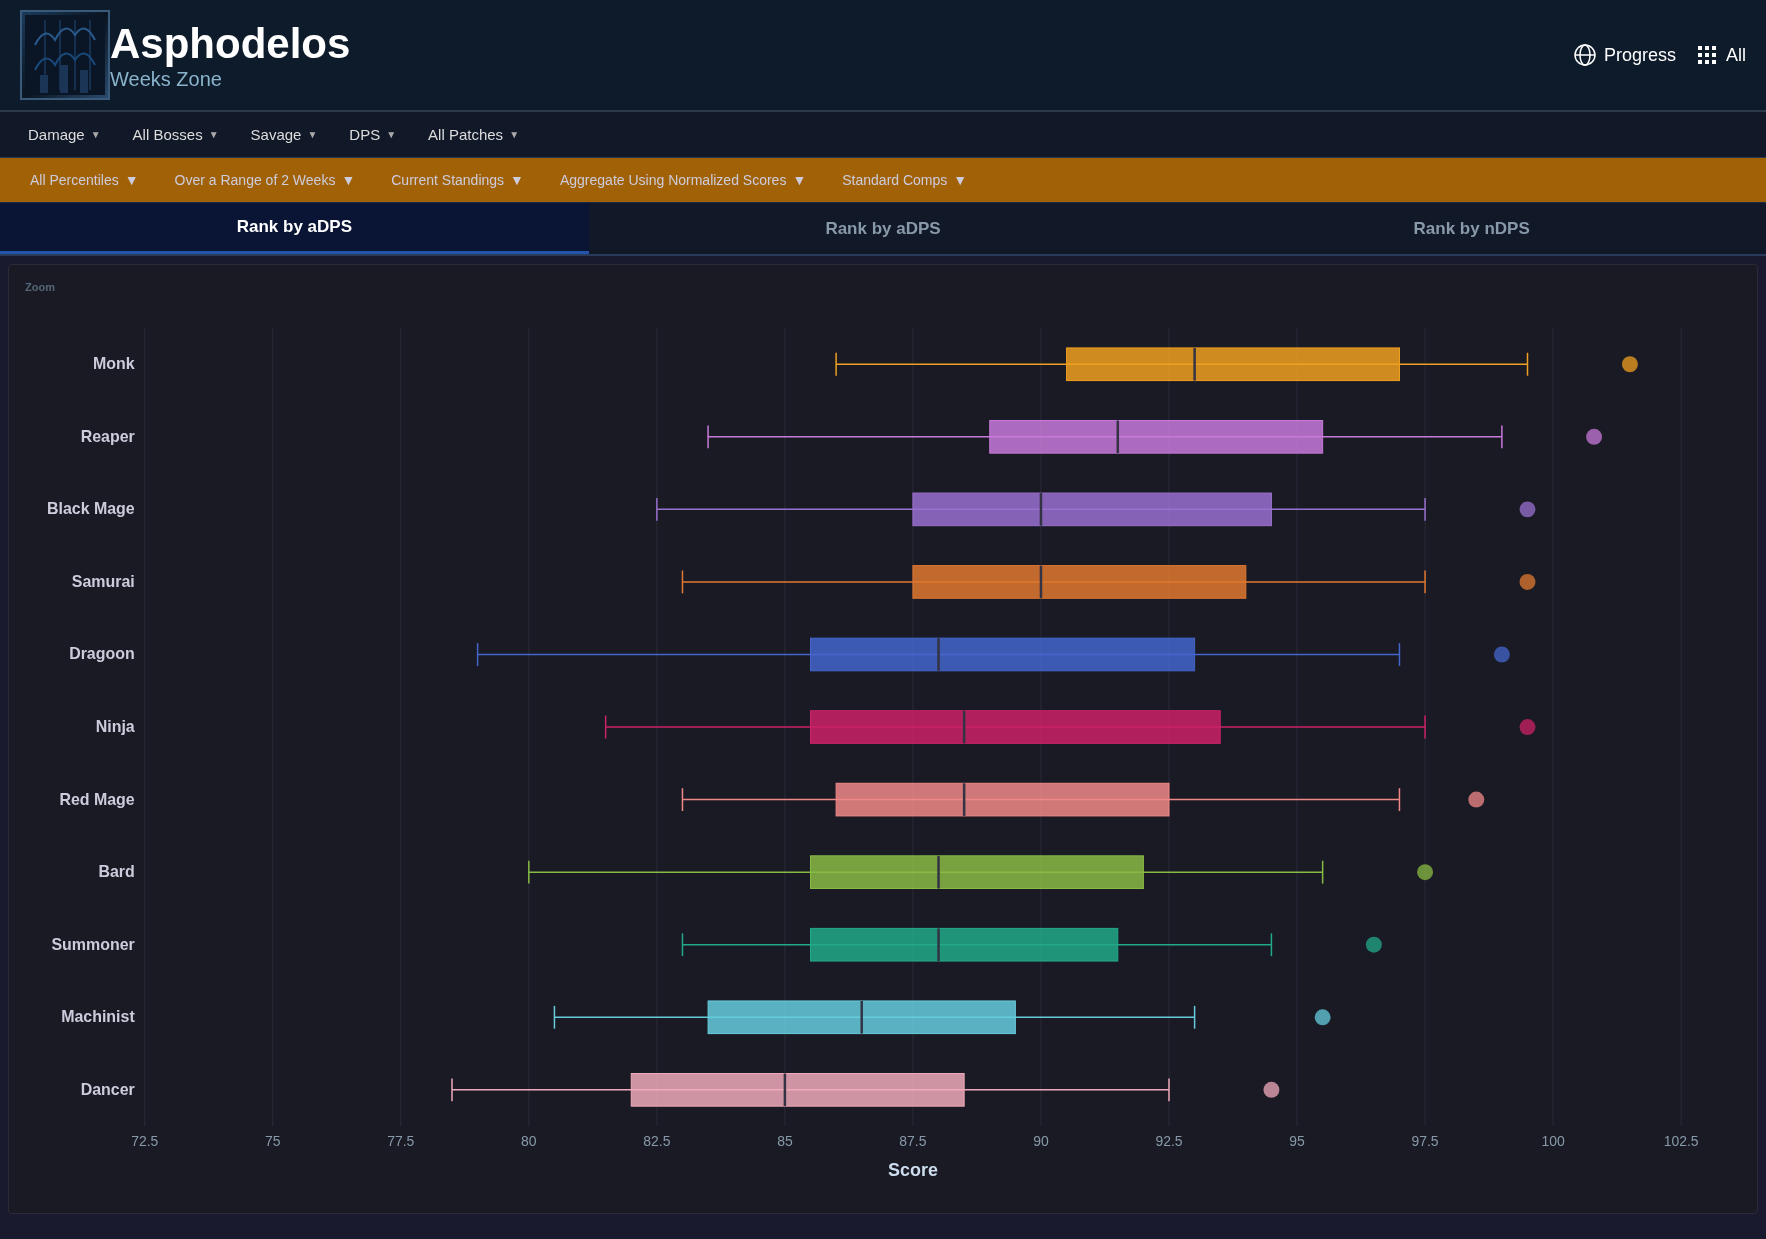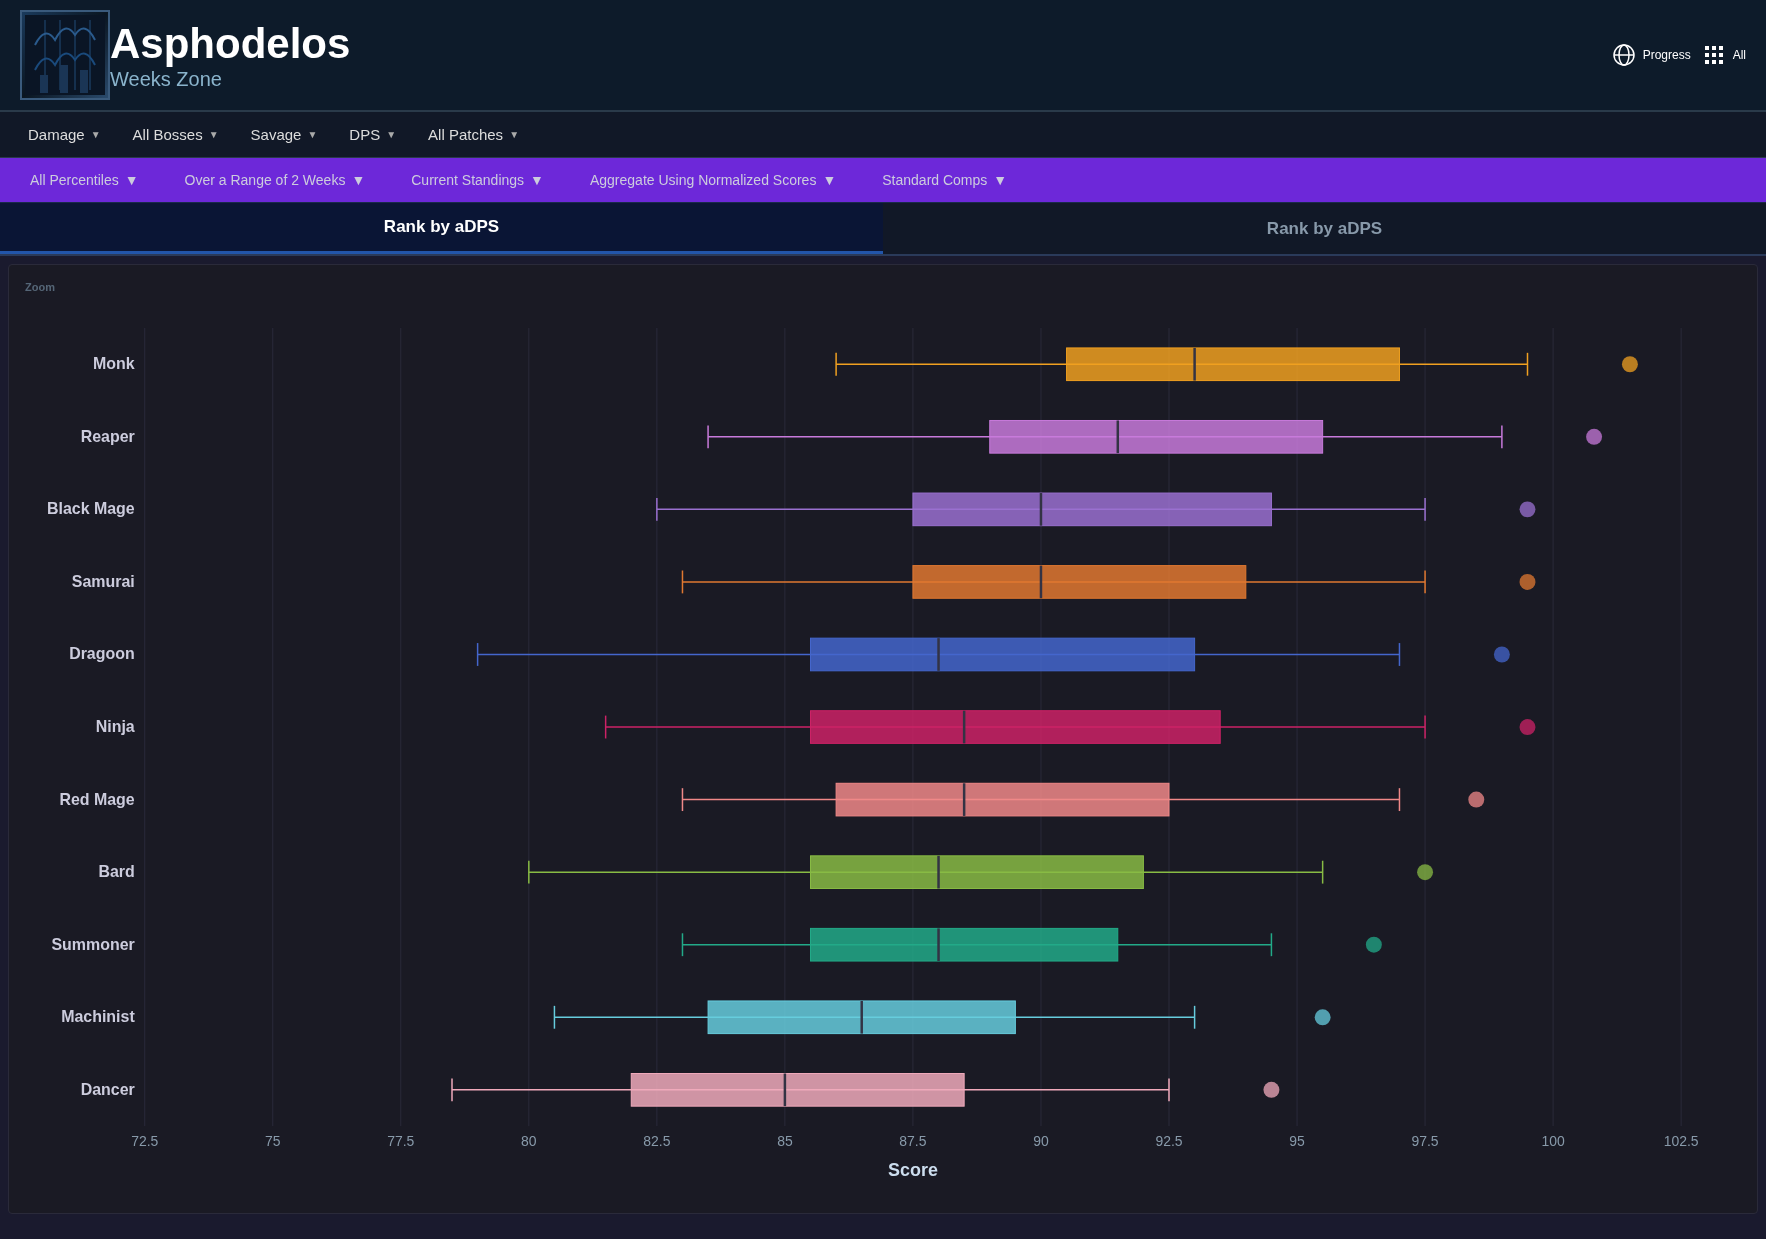--- a/index.html
+++ b/index.html
@@ -20,21 +20,21 @@
       background: linear-gradient(135deg, #1a3a5c 0%, #0a1520 50%, #2a4a6c 100%);
       border: 2px solid #3a5a7c;
       display: flex; align-items: center; justify-content: center;
       font-size: 32px; color: #4a8aac;
       overflow: hidden;
       position: relative;
     }
     .header-icon svg { width: 80px; height: 80px; }
     .header-title h1 { font-size: 42px; font-weight: bold; color: #ffffff; }
     .header-title p { font-size: 20px; color: #8ab4cc; }
-    .header-right { display: flex; align-items: center; gap: 12px; font-size: 12px; }
+    .header-right { display: flex; align-items: center; gap: 20px; font-size: 18px; }
     .header-right span { display: flex; align-items: center; gap: 8px; cursor: pointer; }
 
     
     .toolbar {
       background: #111827;
       padding: 8px 16px;
       display: flex; align-items: center; gap: 8px;
       border-bottom: 1px solid #2a3a4a;
     }
     .dropdown-btn {
@@ -44,23 +44,23 @@
       padding: 6px 12px;
       font-size: 15px;
       cursor: pointer;
       display: flex; align-items: center; gap: 6px;
       border-radius: 4px;
     }
     .dropdown-btn .arrow { font-size: 10px; color: #aaa; }
 
     
     .filterbar {
-      background: #6d28d9;
+      background: #a16207;
       padding: 8px 16px;
-      display: flex; align-items: flex-start; gap: 18px;
+      display: flex; align-items: flex-start; gap: 8px;
       border-bottom: 1px solid #1a2a4a;
     }
     .filter-btn {
       background: transparent;
       color: #ccd;
       border: none;
       padding: 6px 14px;
       font-size: 14px;
       cursor: pointer;
       display: flex; align-items: center; gap: 6px;
@@ -207,20 +207,21 @@
   </button>
   <button class="filter-btn">
     <span>Standard Comps</span>
     <span>▼</span>
   </button>
 </div>
 
 <div class="rank-tabs">
   <button class="rank-tab active">Rank by aDPS</button>
   <button class="rank-tab">Rank by aDPS</button>
+  <button class="rank-tab">Rank by nDPS</button>
 </div>
 
 <div class="chart-area">
   <div class="zoom-label">Zoom</div>
   <div class="chart-container">
     <svg id="chart-svg" class="chart-svg" viewBox="0 0 1720 880" preserveAspectRatio="xMidYMid meet">
     <line x1="120" x2="120" y1="20" y2="820" stroke="#2a2a3a" stroke-width="1"></line>
         <text x="120" y="840" text-anchor="middle" fill="#889aaa" font-size="14">72.5</text>
         <line x1="248.33333333333331" x2="248.33333333333331" y1="20" y2="820" stroke="#2a2a3a" stroke-width="1"></line>
         <text x="248.33333333333331" y="840" text-anchor="middle" fill="#889aaa" font-size="14">75</text>

